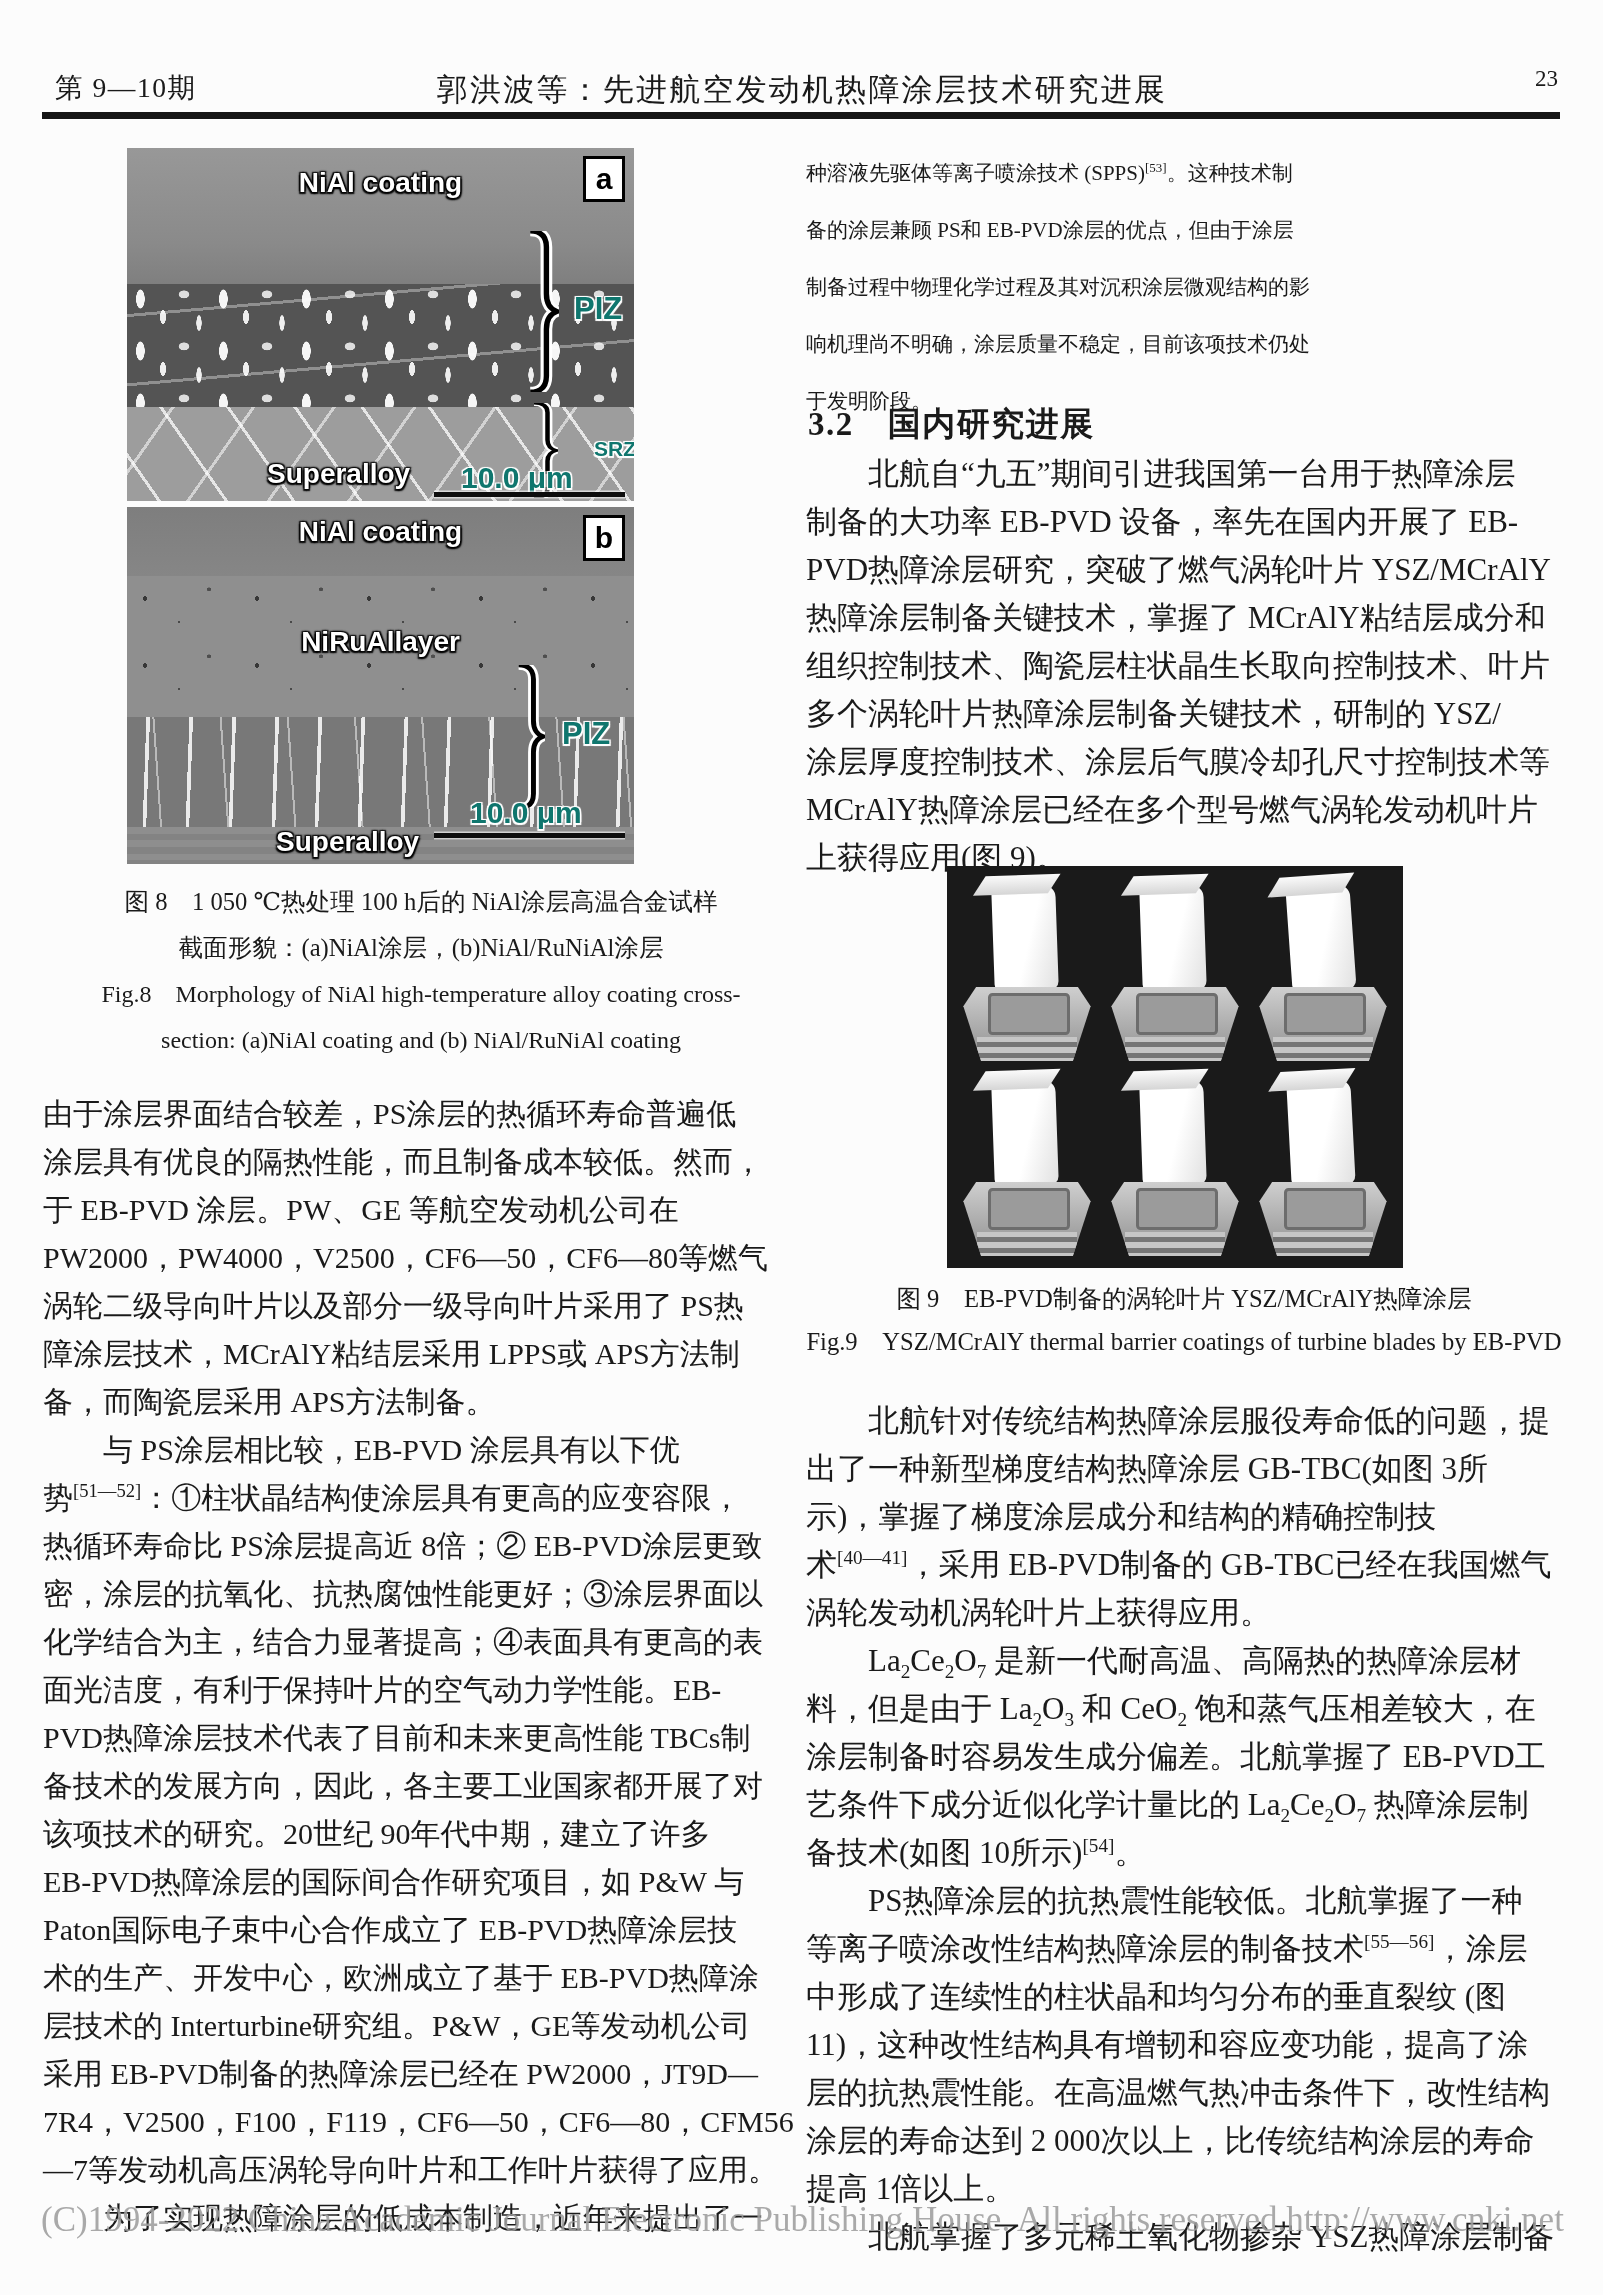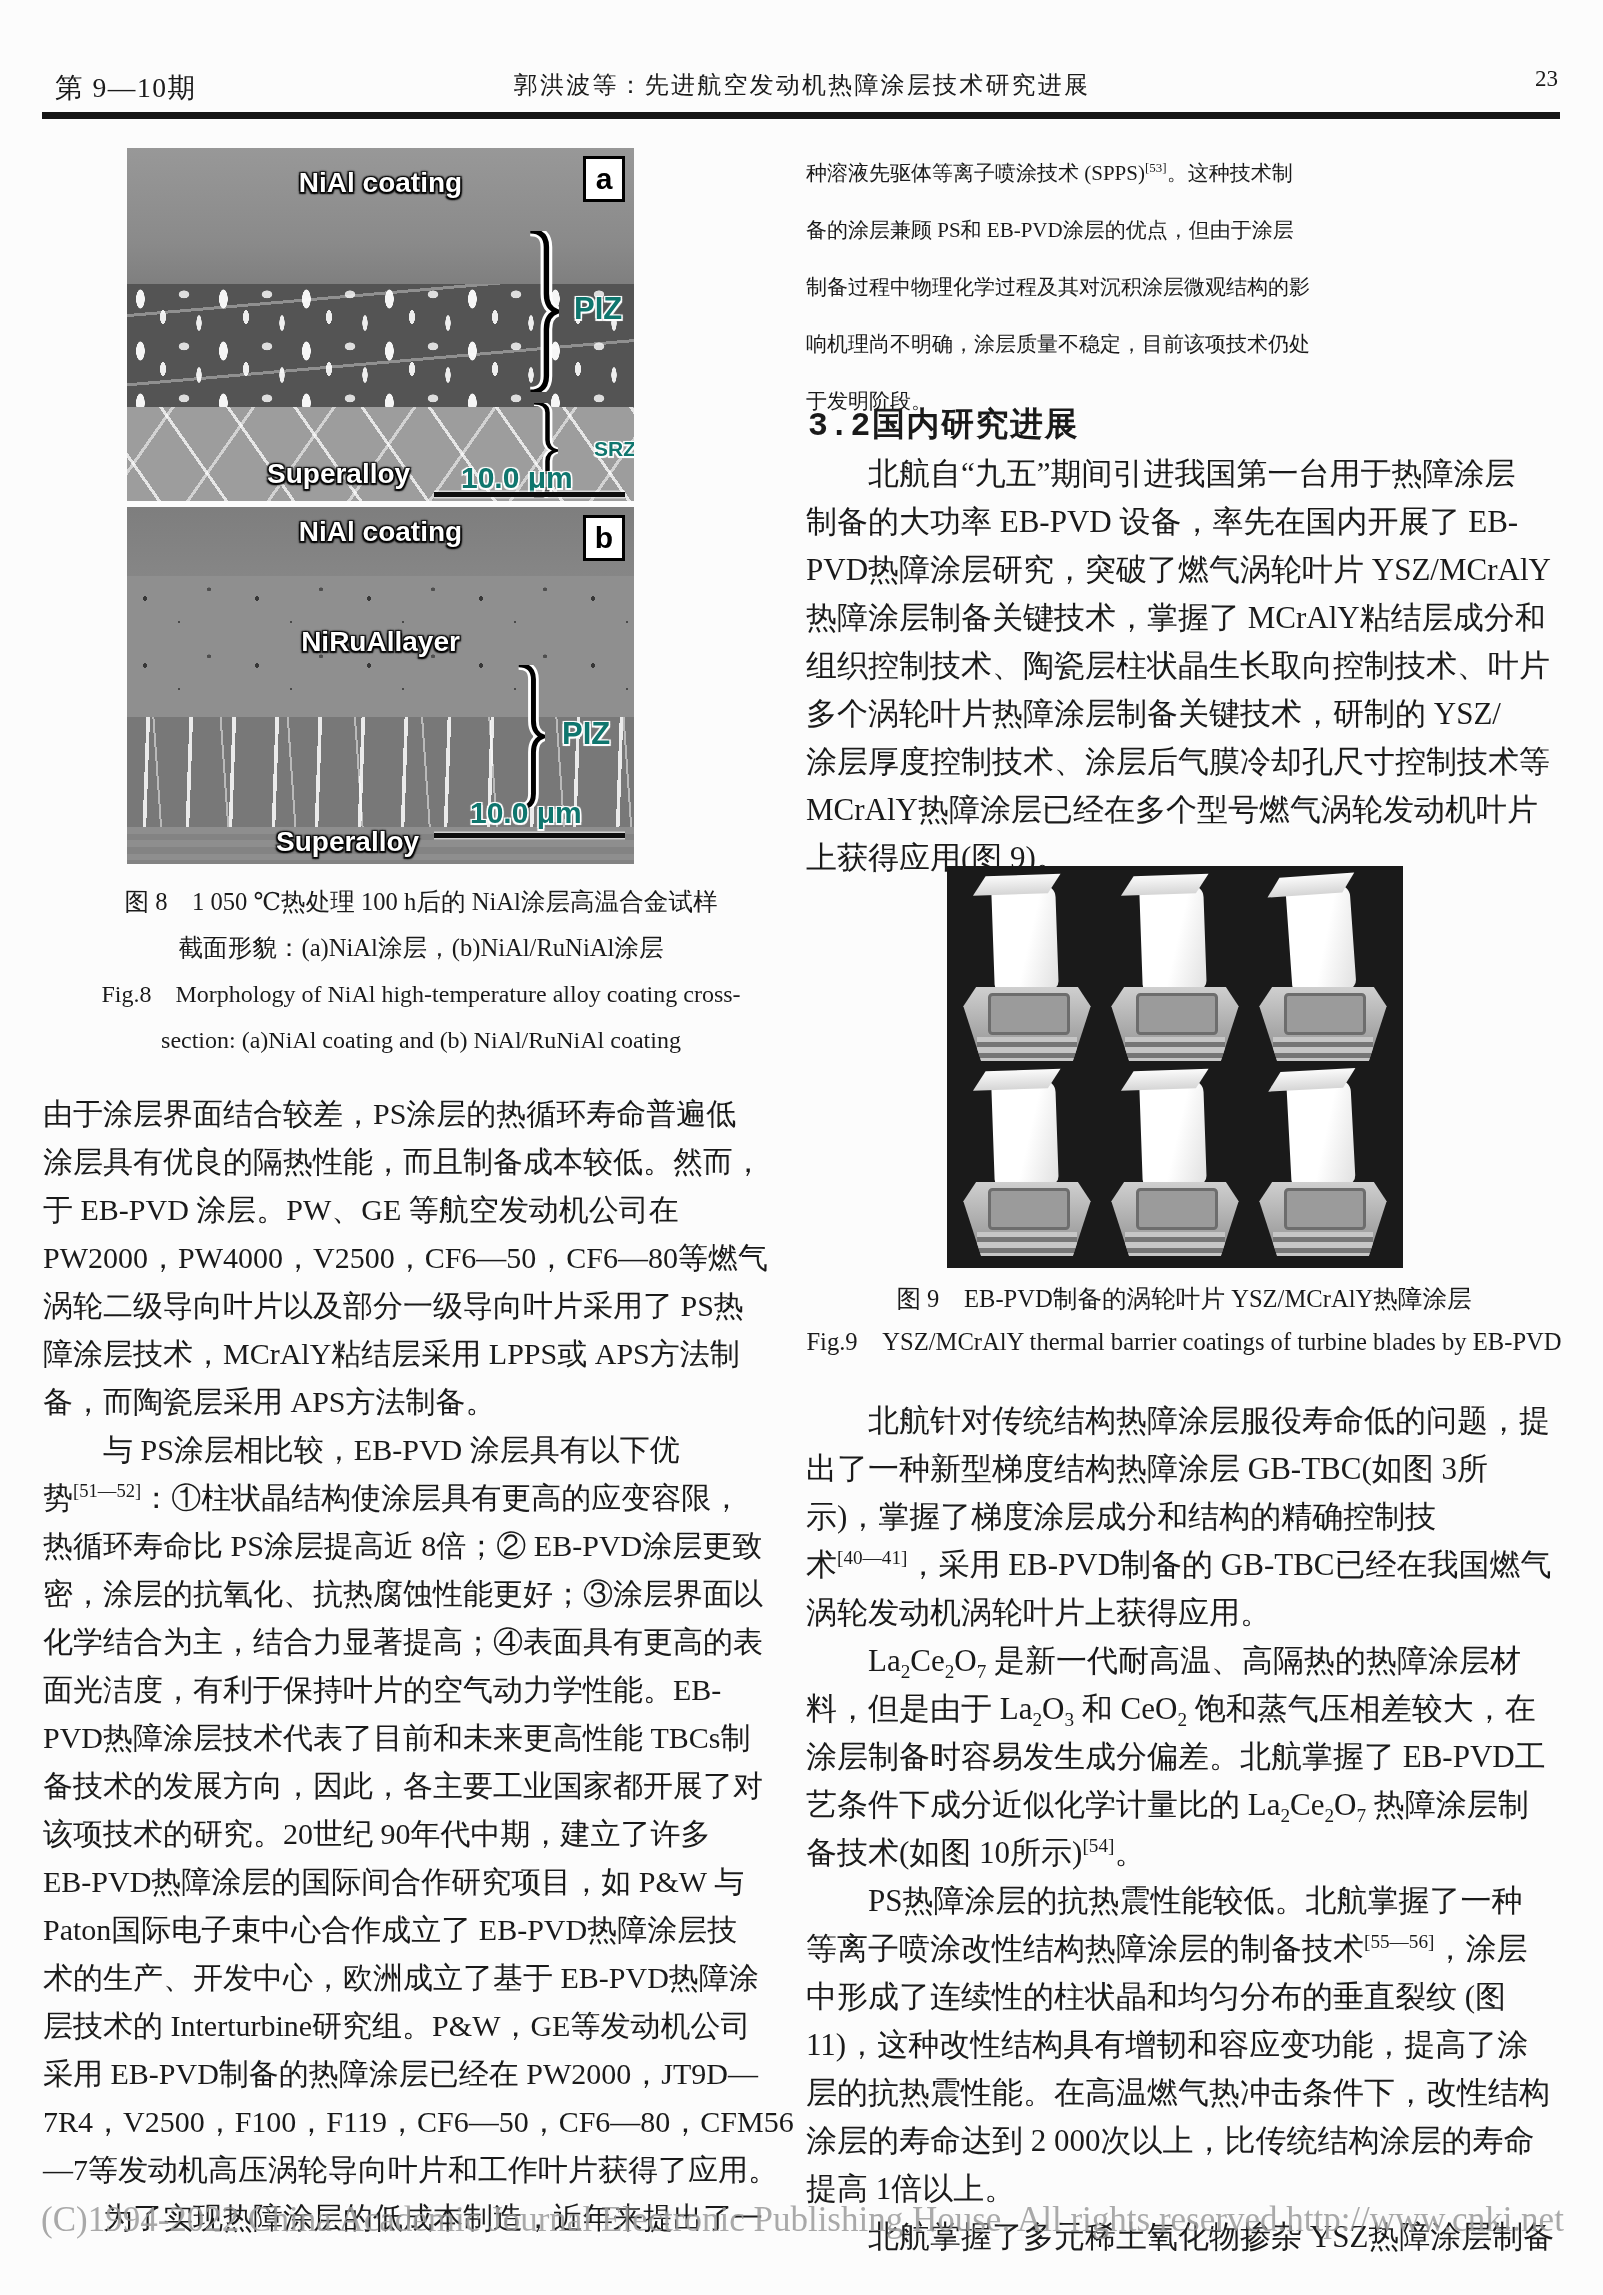--- a/index.html
+++ b/index.html
@@ -1,33 +1,33 @@
 <!DOCTYPE html>
 <html style="font-size:12px"><head>
 <meta charset="utf-8">
 <style>
   html,body{margin:0;padding:0;background:#e8e8e8;}
   .page{position:relative;width:1604px;height:2295px;background:#fcfcfc;overflow:hidden;
         font-family:"Liberation Serif","DejaVu Serif",serif;color:#1a1a1a;}
   
   .hdr-issue{position:absolute;left:55px;top:69px;font-size:27.6px;letter-spacing:1.5px;}
-  .hdr-title{position:absolute;left:0;right:0;top:69px;text-align:center;font-size:24px;letter-spacing:2.2px;}
+  .hdr-title{position:absolute;left:0;right:0;top:69px;text-align:center;font-size:31px;letter-spacing:2.2px;}
   .hdr-page{position:absolute;right:46px;top:66px;font-size:23px;}
   .hdr-rule{position:absolute;left:42px;top:112px;width:1518px;height:6.7px;background:#151515;}
   
   .tblock{position:absolute;width:756px;}
   .tline{white-space:nowrap;}
   sup,sub{font-size:62%;line-height:0;}
   .lc-body{left:43px;top:1090px;font-size:30px;line-height:48px;}
   .rc-intro{left:806px;top:145px;font-size:21px;line-height:57px;}
   .rc-domestic{left:806px;top:450px;font-size:31px;line-height:48px;}
   .rc-body{left:806px;top:1397px;font-size:31px;line-height:48px;}
   .sec-head{position:absolute;left:808px;top:402px;font-size:33px;font-weight:bold;margin:0;
             font-family:"Liberation Sans","DejaVu Sans",sans-serif;letter-spacing:1.5px;}
-  .sec-head .sec-no{font-family:Liberation Mono, monospace;}
+  .sec-head .sec-no{margin-right:34px;font-family:Liberation Serif, serif;}
   
   .fig8{position:absolute;left:127px;top:148px;width:553px;}
   .sem{position:relative;width:507px;overflow:hidden;}
   .sem-a{height:353px;}
   .sem-b{height:358px;margin-top:6px;}
   .zone{position:absolute;left:0;width:100%;}
   
   .za-top{top:0;height:136px;background:linear-gradient(180deg,#989898,#8a8a8a 70%,#7f7f7f);}
   .za-mid{top:136px;height:124px;background-color:#545454;
     background-image:

